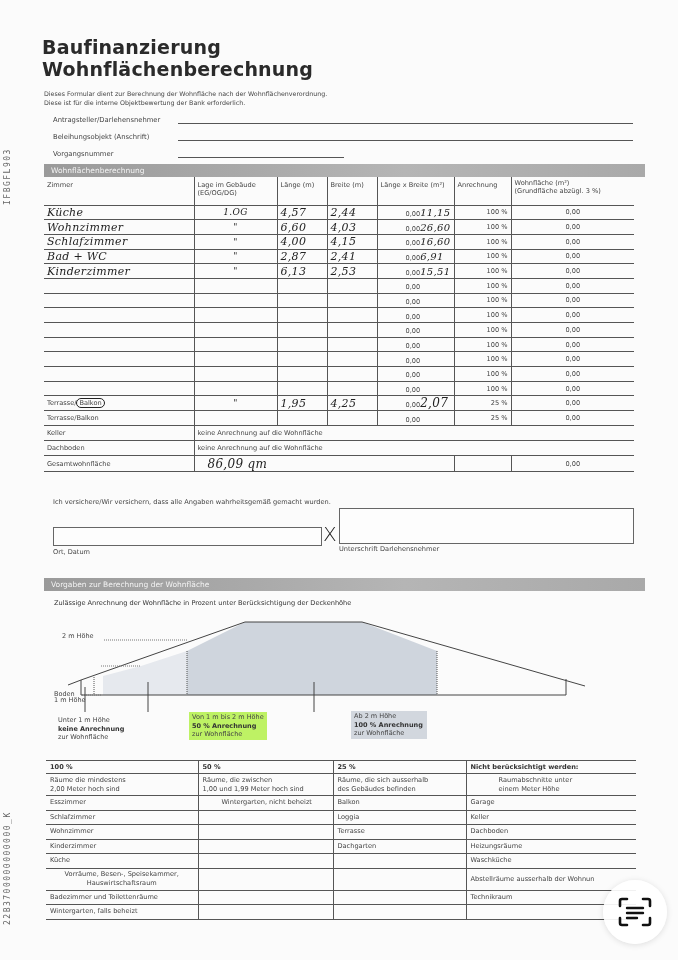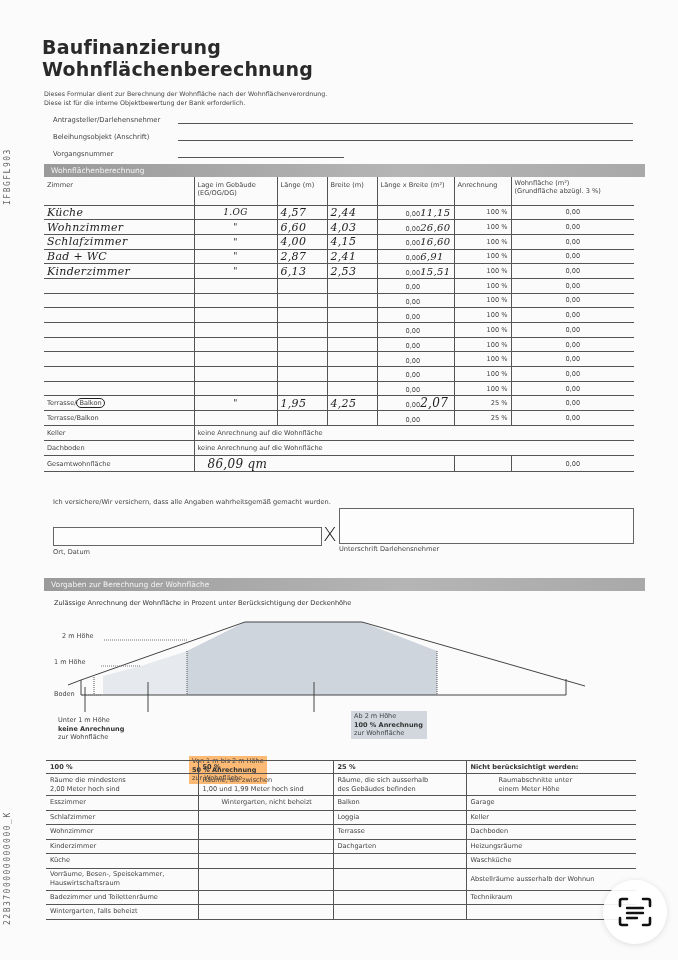--- a/index.html
+++ b/index.html
@@ -301,29 +301,29 @@
 
   <line x1="60" y1="28" x2="143" y2="28" stroke="#777" stroke-dasharray="1,1"></line>
   <line x1="57" y1="54" x2="97" y2="54" stroke="#777" stroke-dasharray="1,1"></line>
   <line x1="57" y1="83" x2="37" y2="83" stroke="#777" stroke-dasharray="1,1"></line>
 
   <line x1="41" y1="75" x2="41" y2="118" stroke="#444"></line>
   <line x1="104" y1="70" x2="104" y2="118" stroke="#444"></line>
   <line x1="270" y1="70" x2="270" y2="100" stroke="#444"></line>
 </svg>
 <div class="diag-label" style="left:40px; top:632px;margin-left:22px;">2 m Höhe</div>
-<div class="diag-label" style="left:54px; top:658px;">1 m Höhe</div>
+<div class="diag-label" style="left:54px; top:696px;">1 m Höhe</div>
 <div class="diag-label" style="left:54px; top:690px;">Boden</div>
 
 <div class="diag-label" style="left:58px; top:716px;">
   <div>Unter 1 m Höhe</div>
   <div class="bold">keine Anrechnung</div>
   <div>zur Wohnfläche</div>
 </div>
-<div class="diag-label" style="left:189px; top:712px; background:#fdba74; padding:1px 3px;margin-top:44px;">
+<div class="diag-label" style="left:189px; top:712px; background:#bef264; padding:1px 3px;">
   <div>Von 1 m bis 2 m Höhe</div>
   <div class="bold">50 % Anrechnung</div>
   <div>zur Wohnfläche</div>
 </div>
 <div class="diag-label" style="left:351px; top:711px; background:#d2d7de; padding:1px 3px; width:76px;">
   <div>Ab 2 m Höhe</div>
   <div class="bold">100 % Anrechnung</div>
   <div>zur Wohnfläche</div>
 </div>
 
@@ -377,21 +377,21 @@
         <td style="white-space: pre-line;">Dachgarten</td>
         <td style="white-space: pre-line;">Heizungsräume</td>
       </tr>
       <tr style="height: 14.5px;">
         <td style="white-space: pre-line;">Küche</td>
         <td style="white-space: pre-line;"></td>
         <td style="white-space: pre-line;"></td>
         <td style="white-space: pre-line;">Waschküche</td>
       </tr>
       <tr style="height: 22px;">
-        <td style="white-space: pre-line;">Vorräume, Besen-, Speisekammer,
+        <td style="white-space: pre-line; text-align: center;">Vorräume, Besen-, Speisekammer,
 Hauswirtschaftsraum</td>
         <td style="white-space: pre-line;"></td>
         <td style="white-space: pre-line;"></td>
         <td style="white-space: pre-line;">Abstellräume ausserhalb der Wohnun</td>
       </tr>
       <tr style="height: 14.5px;">
         <td style="white-space: pre-line;">Badezimmer und Toilettenräume</td>
         <td style="white-space: pre-line;"></td>
         <td style="white-space: pre-line;"></td>
         <td style="white-space: pre-line;">Technikraum</td>

